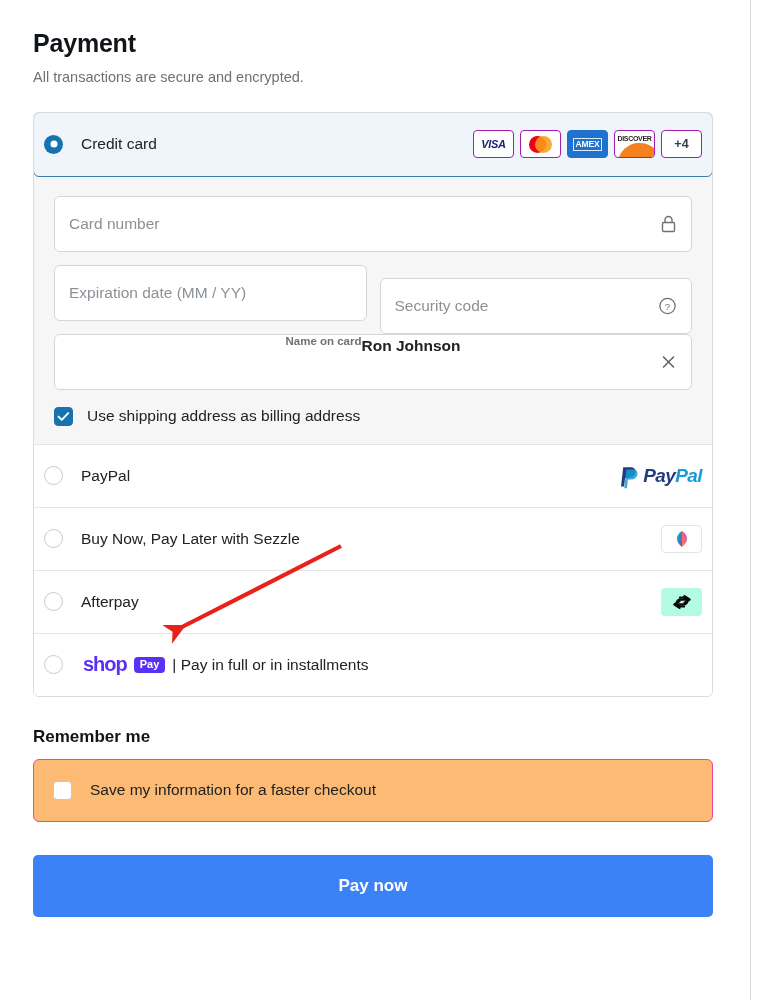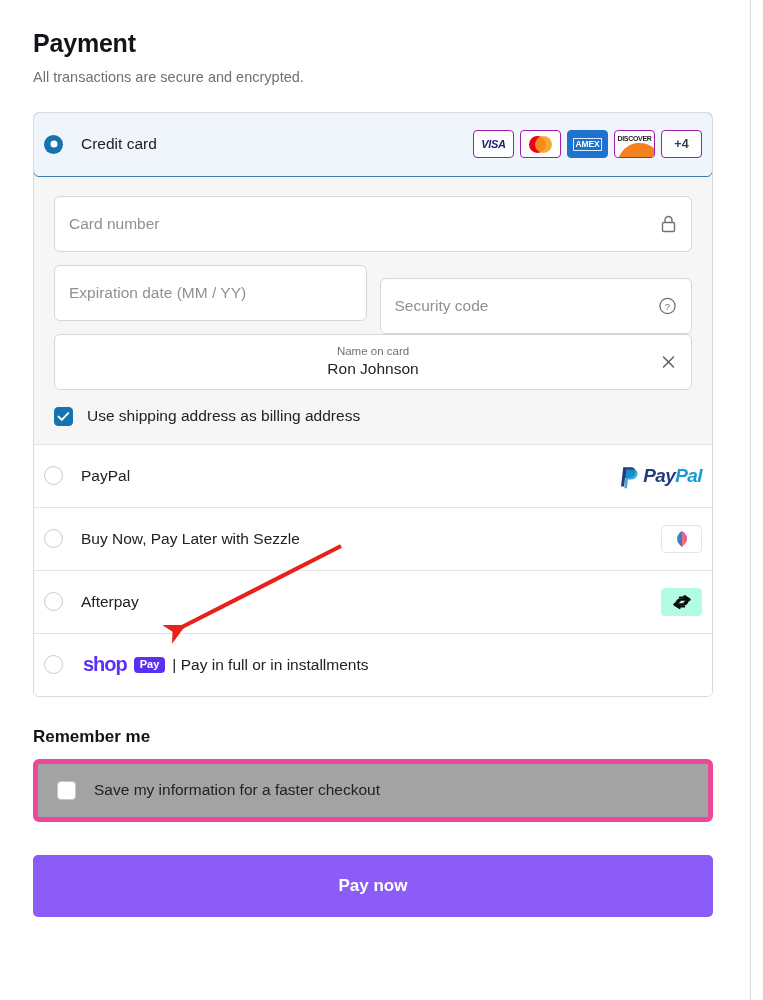--- a/index.html
+++ b/index.html
@@ -262,21 +262,21 @@
     padding: 0 14px;
     position: relative;
   }
   .field + .field, .field-row { margin-top: 13px; }
   .field-row { display: flex; gap: 13px; }
   .field-row .field { flex: 1; }
   .field .ph {
     font-size: 15.5px;
     color: #8c9196;
   }
-  .field.filled { flex-direction: column; align-items: center; justify-content: center; }
+  .field.filled { align-items: flex-start; justify-content: center; font-weight: bold; }
   .field .flabel {
     font-size: 11.5px;
     color: #6d7175;
     line-height: 1.2;
   }
   .field .fvalue {
     font-size: 15.5px;
     color: #202223;
     margin-top: 2px;
     line-height: 1.2;
@@ -308,40 +308,40 @@
     border-color: #1773b0;
   }
   .billing-label {
     margin-left: 14px;
     font-size: 15.5px;
     color: #202223;
   }
 
   
   .remember-card {
-    border: 5px solid #ec4899;
+    border: 1px solid #ec4899;
     border-radius: 6px;
-    background: #a3a3a3;
+    background: #fdba74;
     height: 63px;
     display: flex;
     align-items: center;
     padding: 0 19px;
   }
   .remember-label {
     margin-left: 18px;
     font-size: 15.5px;
     color: #202223;
   }
 
   
   .pay-button {
     margin-top: 33px;
     height: 62px;
     border-radius: 5px;
-    background: #8b5cf6;
+    background: #3b82f6;
     color: #ffffff;
     font-size: 17px;
     font-weight: bold;
     display: flex;
     align-items: center;
     justify-content: center;
     border: none;
     width: 100%;
     font-family: "Liberation Sans", sans-serif;
     cursor: pointer;

